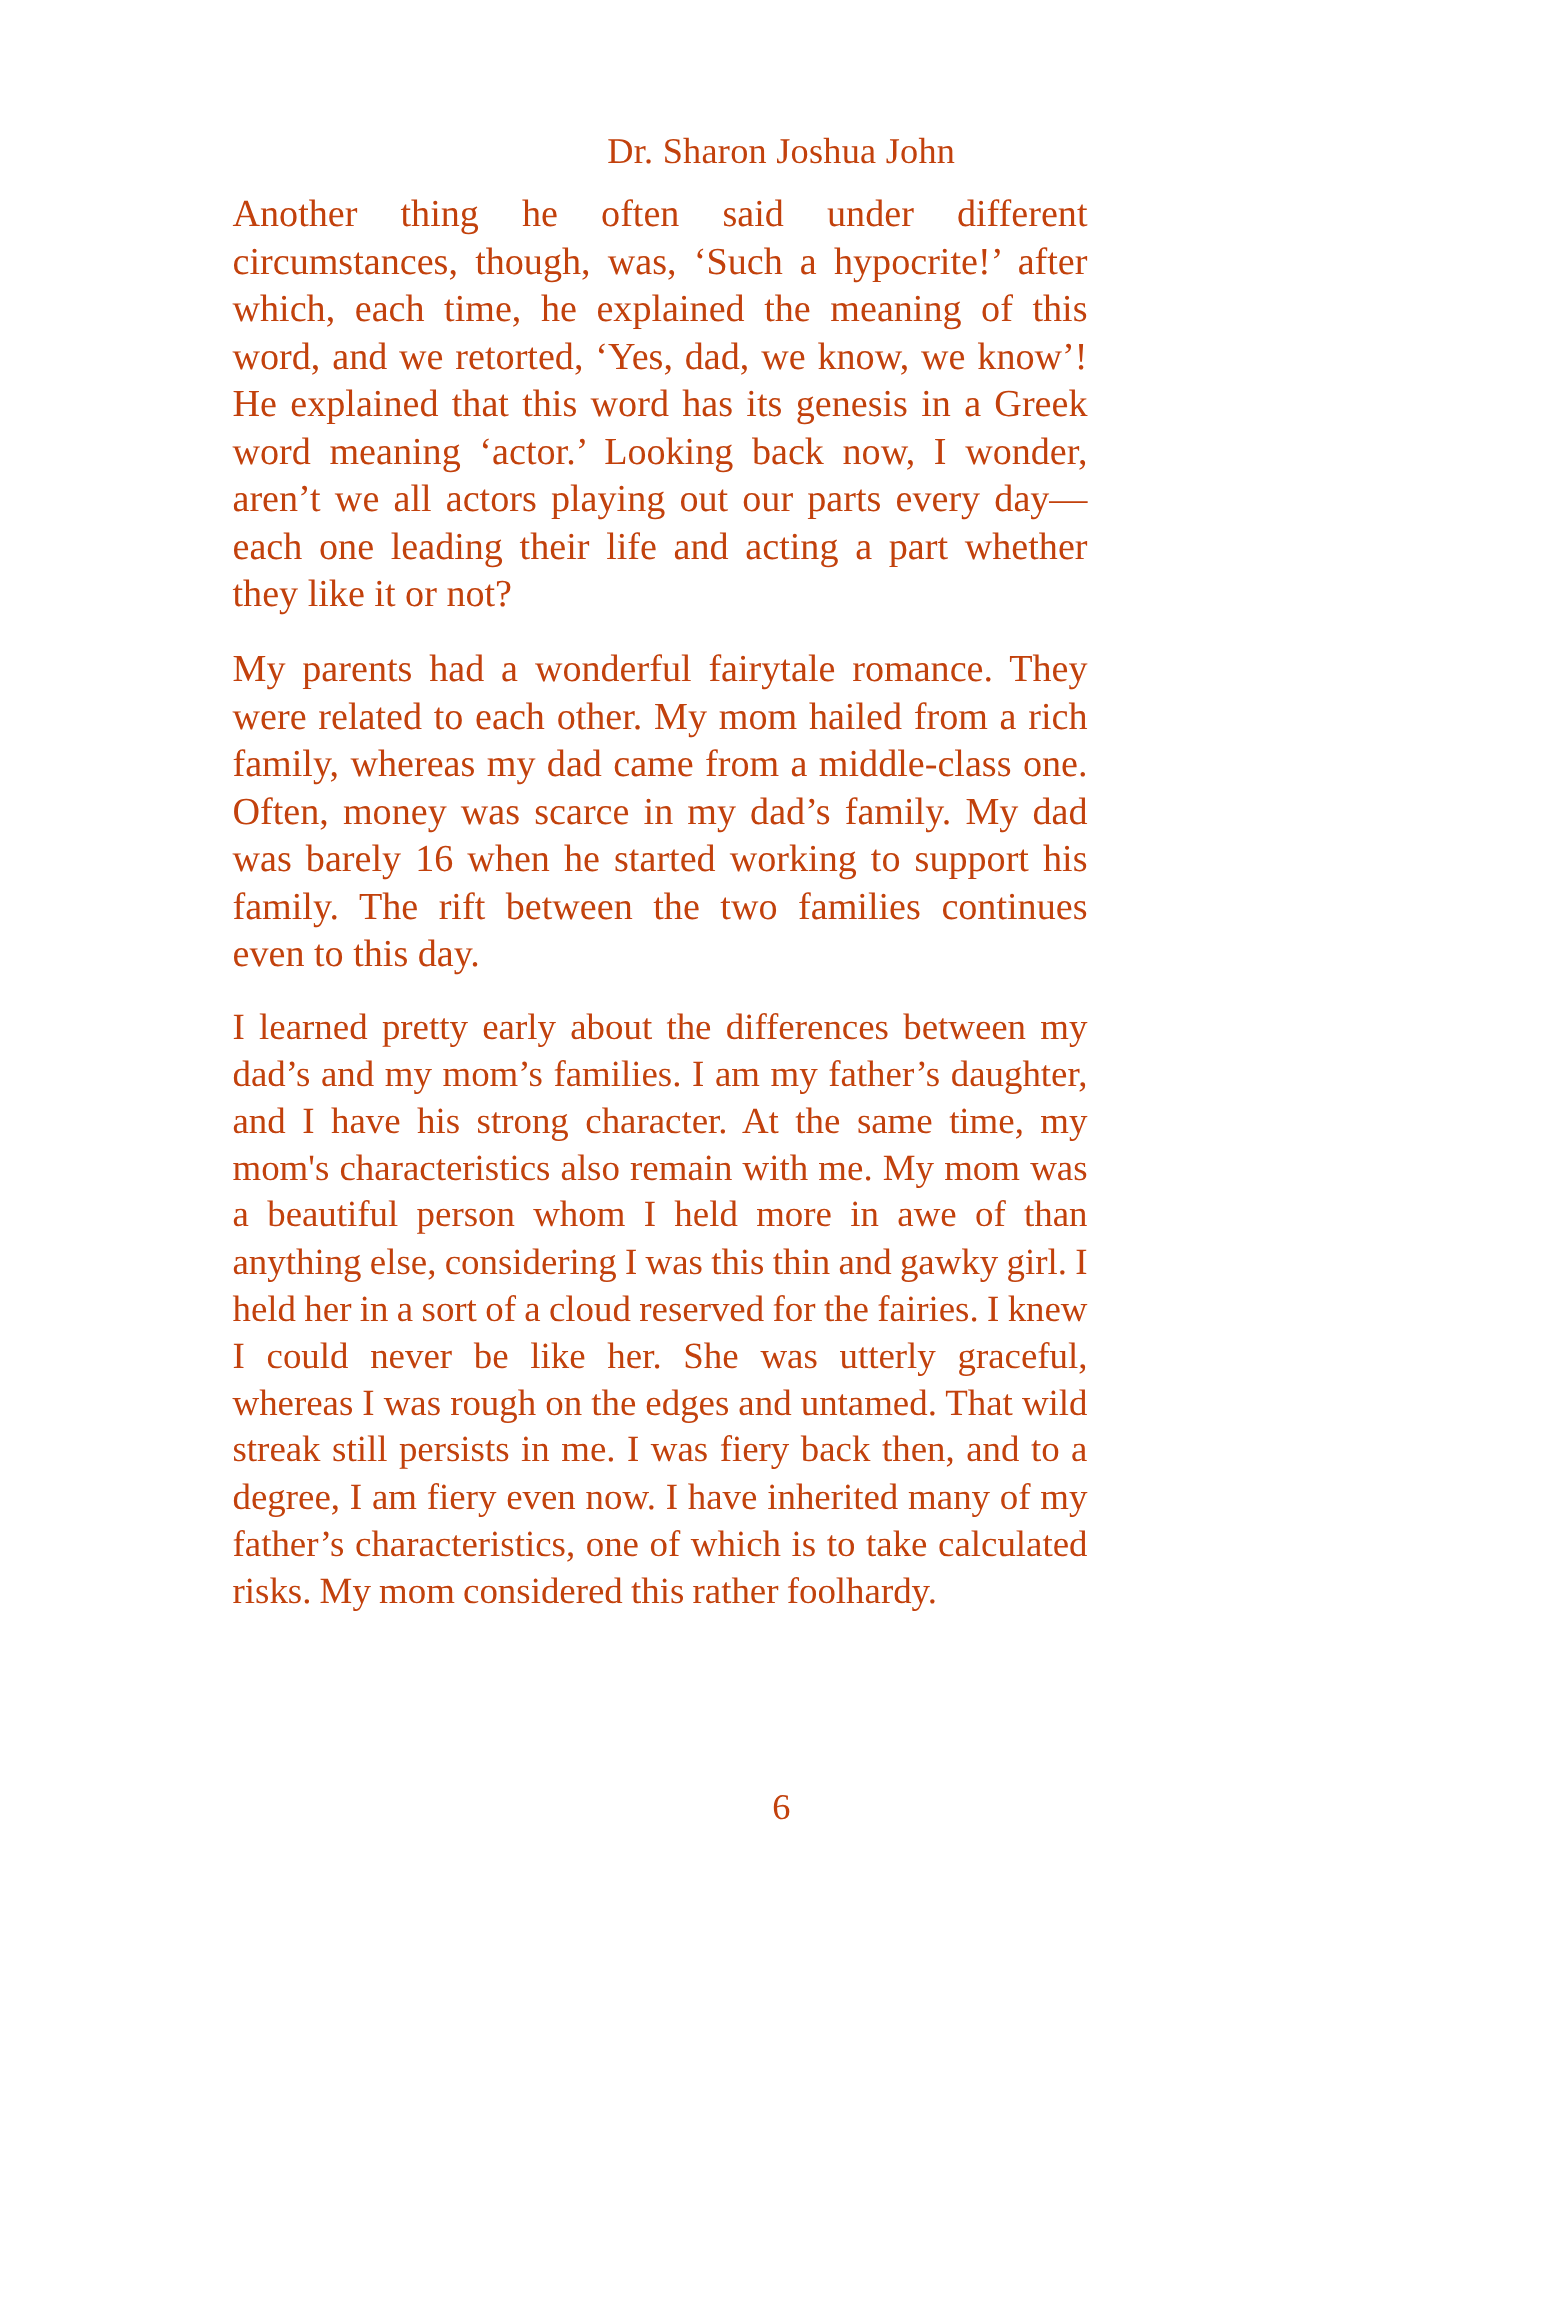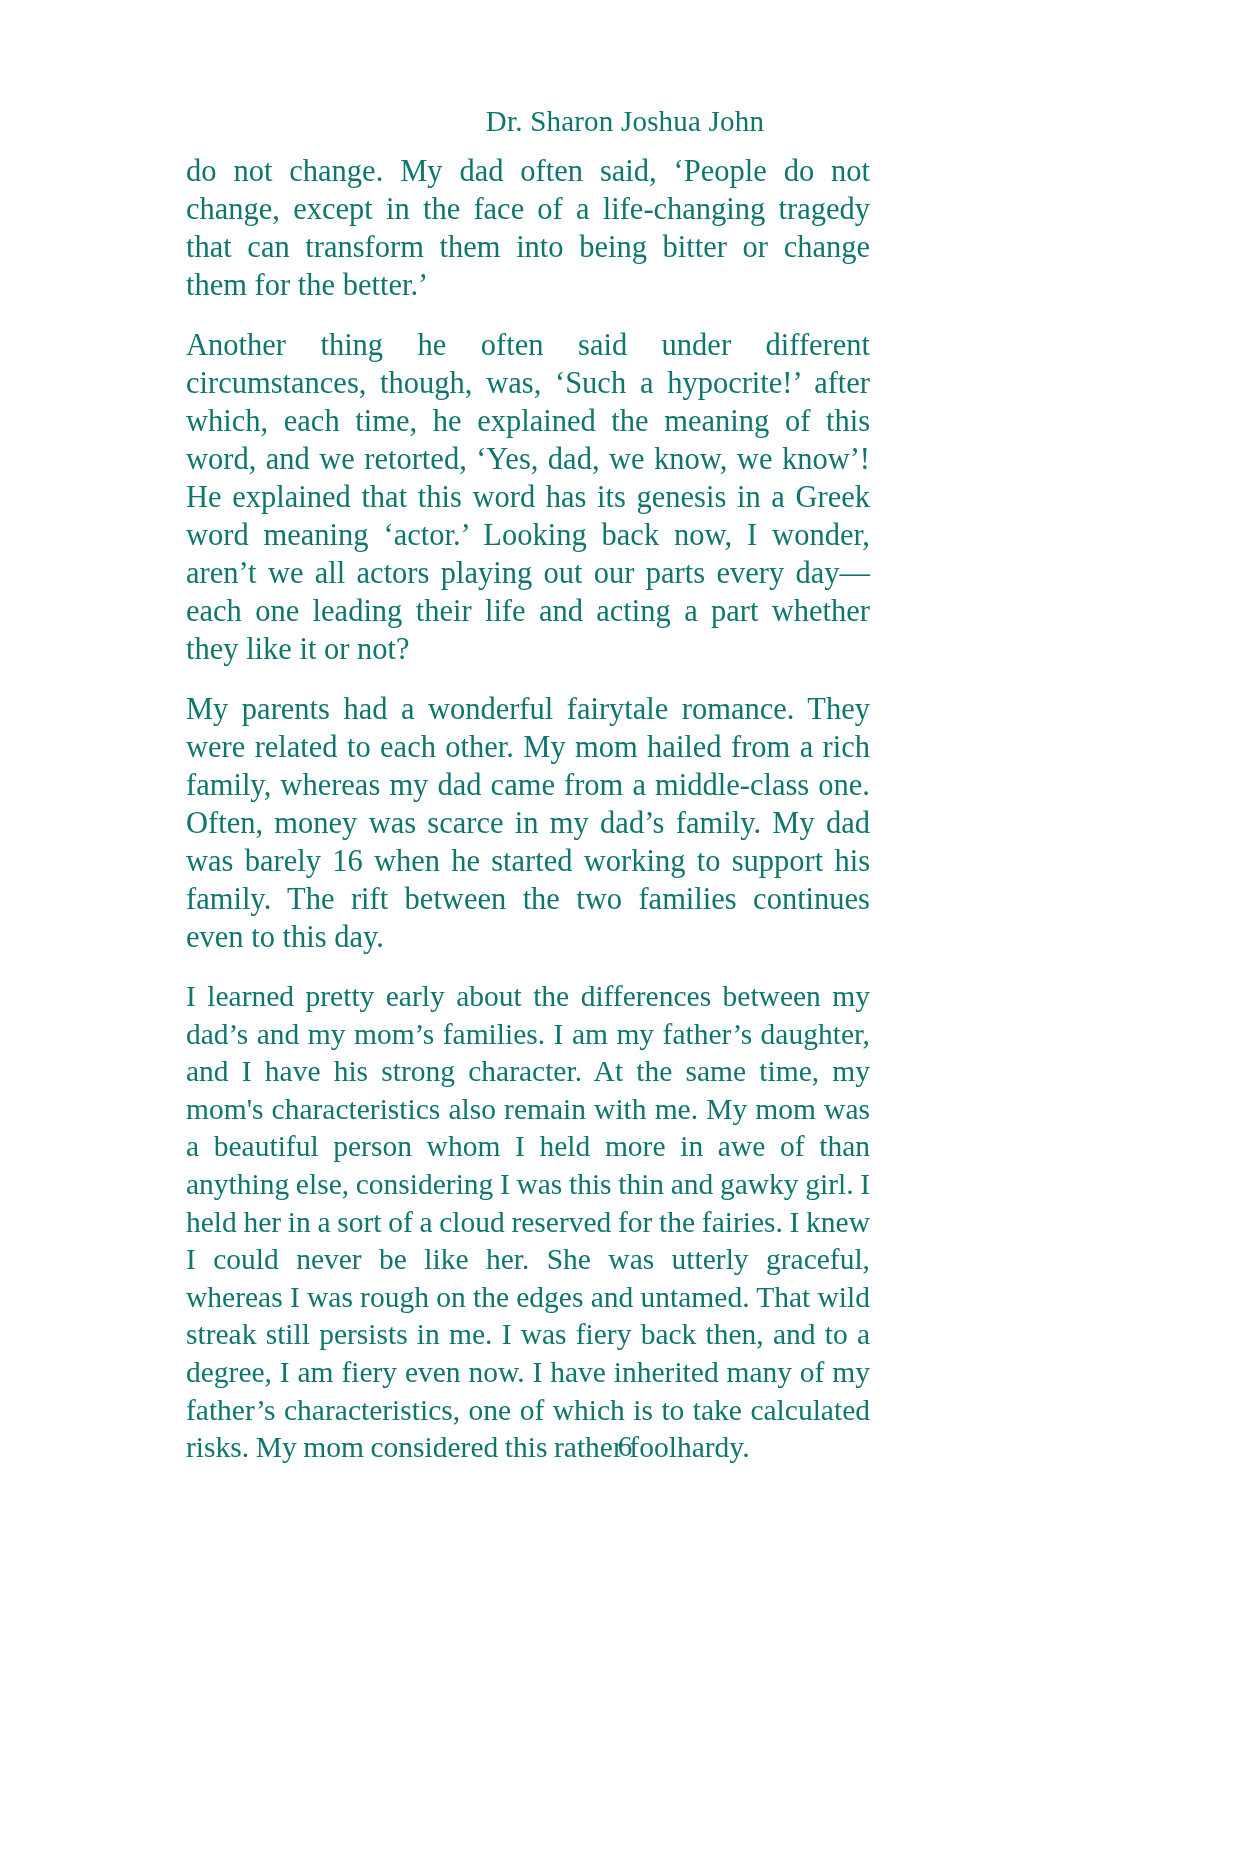--- a/index.html
+++ b/index.html
@@ -8,21 +8,21 @@
     background: #ffffff;
   }
   .page {
     position: relative;
     width: 1250px;
     height: 1850px;
     background: #ffffff;
     margin: 0 auto;
     overflow: hidden;
     font-family: "Liberation Serif", "DejaVu Serif", serif;
-    color: #0f766e;
+    color: #c2410c;
   }
   .running-head {
     position: absolute;
     top: 104px;
     left: 0;
     width: 1250px;
     text-align: center;
     font-size: 29px;
     line-height: 1.2;
     letter-spacing: 0.2px;
@@ -62,21 +62,20 @@
   }
 </style>
 </head>
 <body>
 
 <div class="page">
 
   <div class="running-head">Dr. Sharon Joshua John</div>
 
   <div class="content">
-    <p class="body-par">do not change. My dad often said, ‘People do not change, except in the face of a life-changing tragedy that can transform them into being bitter or change them for the better.’</p>
     <p class="body-par">Another thing he often said under different circumstances, though, was, ‘Such a hypocrite!’ after which, each time, he explained the meaning of this word, and we retorted, ‘Yes, dad, we know, we know’! He explained that this word has its genesis in a Greek word meaning ‘actor.’ Looking back now, I wonder, aren’t we all actors playing out our parts every day— each one leading their life and acting a part whether they like it or not?</p>
     <p class="body-par">My parents had a wonderful fairytale romance. They were related to each other. My mom hailed from a rich family, whereas my dad came from a middle-class one. Often, money was scarce in my dad’s family. My dad was barely 16 when he started working to support his family. The rift between the two families continues even to this day.</p>
     <p class="body-par tight">I learned pretty early about the differences between my dad’s and my mom’s families. I am my father’s daughter, and I have his strong character. At the same time, my mom's characteristics also remain with me. My mom was a beautiful person whom I held more in awe of than anything else, considering I was this thin and gawky girl. I held her in a sort of a cloud reserved for the fairies. I knew I could never be like her. She was utterly graceful, whereas I was rough on the edges and untamed. That wild streak still persists in me. I was fiery back then, and to a degree, I am fiery even now. I have inherited many of my father’s characteristics, one of which is to take calculated risks. My mom considered this rather foolhardy.</p>
   </div>
 
   <div class="page-number">6</div>
 
 </div>
 
 </body></html>

